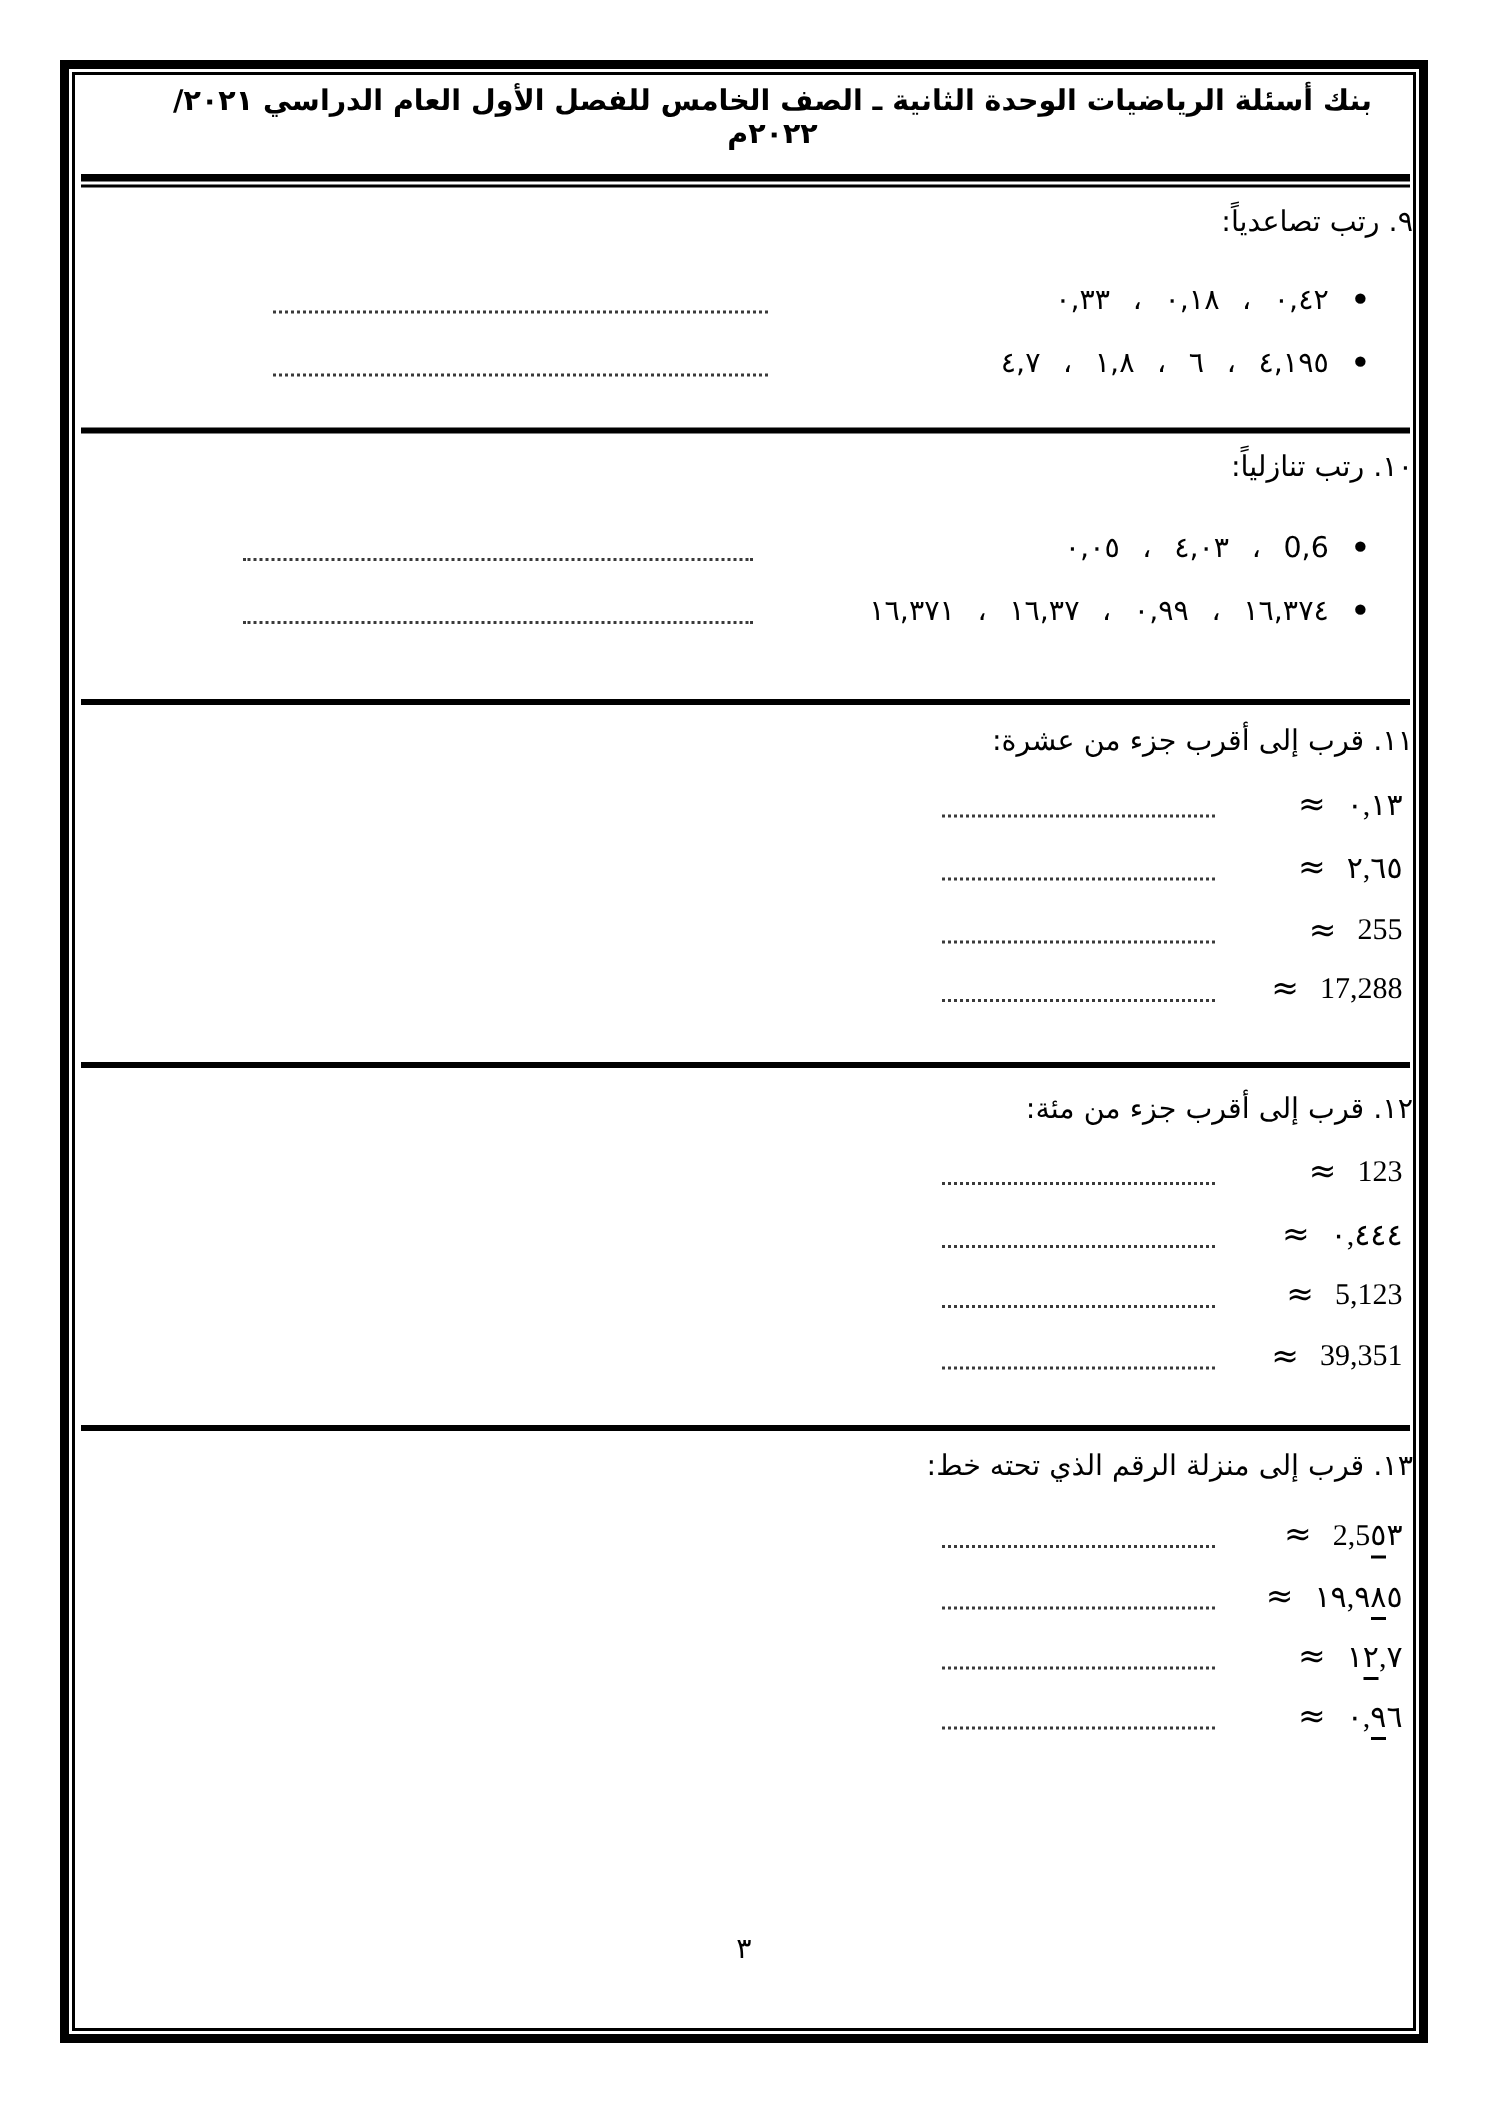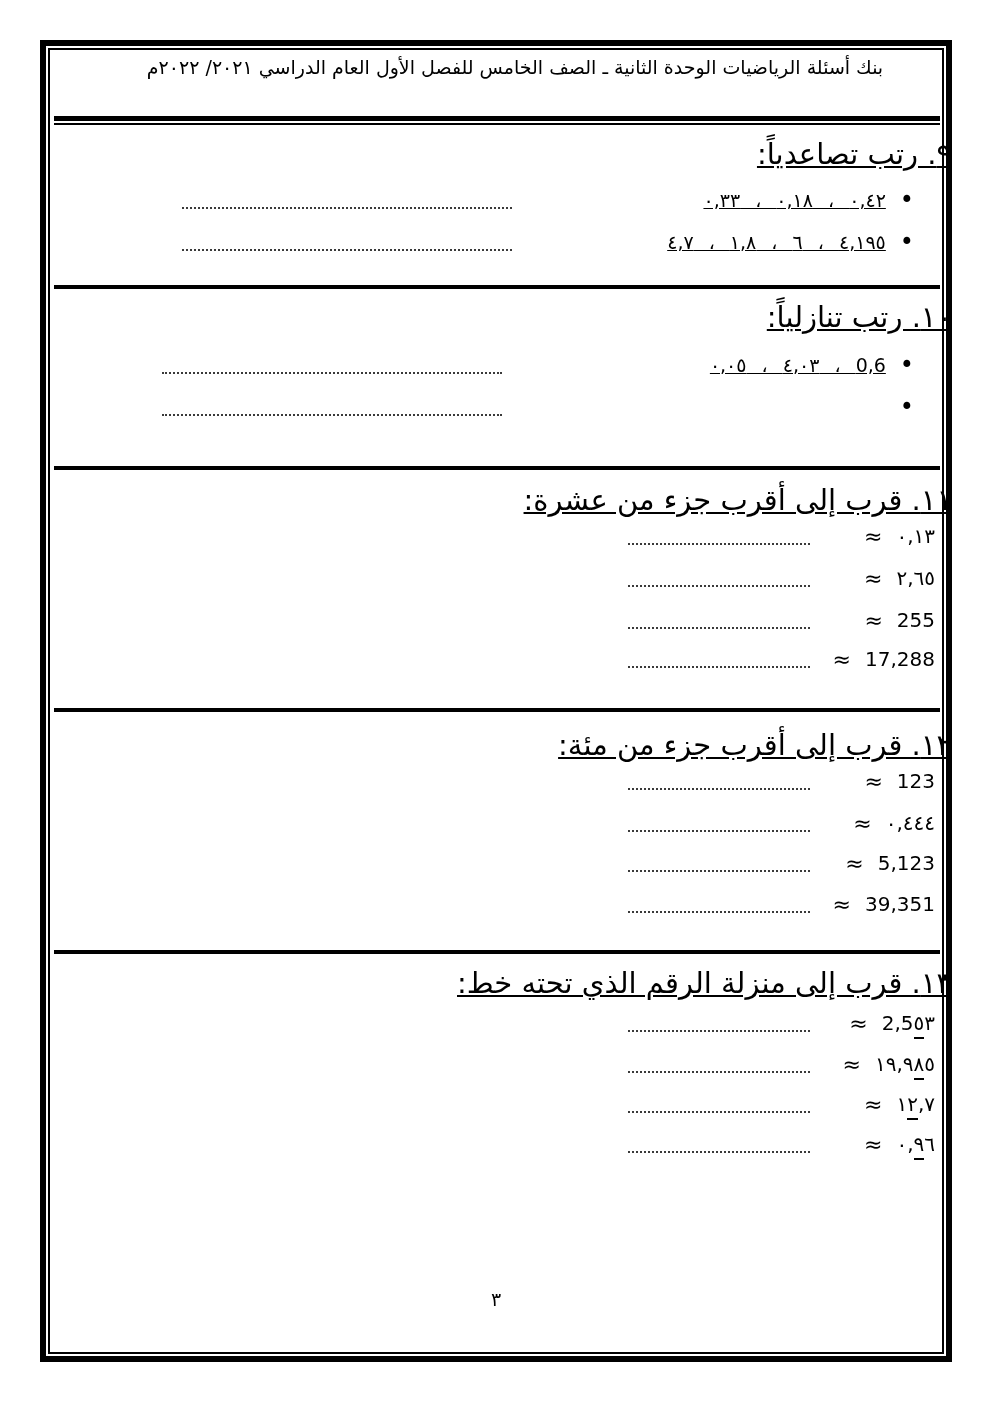--- a/index.html
+++ b/index.html
@@ -6,41 +6,41 @@
   body{
     width:992px;height:1403px;position:relative;background:#ffffff;
     font-family:"DejaVu Sans",sans-serif;color:#000;overflow:hidden;
   }
   
   .frame{position:absolute;left:40px;top:40px;width:900px;height:1310px;border:6px solid #000;}
   .frame-inner{position:absolute;inset:2px;border:2px solid #000;}
   
   .header-title{
     position:absolute;top:56px;left:95px;right:57px;text-align:center;
-    direction:rtl;font-weight:normal;font-size:19px;letter-spacing:0;
+    direction:rtl;font-weight:bold;font-size:19px;letter-spacing:0;
   }
   .rule-double{position:absolute;left:54px;right:52px;top:116px;}
   .rule-double .thick{height:5px;background:#000;}
   .rule-double .thin{height:2px;background:#000;margin-top:2px;}
   .rule{position:absolute;left:54px;right:52px;height:4px;background:#000;}
   
-  .sec-heading{position:absolute;right:40px;direction:rtl;font-size:29px;white-space:nowrap;text-decoration:underline;}
+  .sec-heading{position:absolute;right:50px;direction:rtl;font-size:19px;white-space:nowrap;}
   
   .bullet-row{
     position:absolute;right:62px;left:70px;height:30px;direction:rtl;
     display:flex;align-items:center;font-size:19px;
   }
   .bullet{font-size:24px;line-height:1;padding-right:16px;padding-left:14px;}
-  .nums{word-spacing:9px;white-space:nowrap;text-decoration:underline;}
+  .nums{word-spacing:9px;white-space:nowrap;}
   
   .approx-row{
     position:absolute;right:57px;left:70px;height:30px;direction:rtl;
     display:flex;align-items:center;font-size:20px;
   }
-  .num{white-space:nowrap;unicode-bidi:isolate;}
+  .num{white-space:nowrap;unicode-bidi:isolate;font-family:Liberation Serif, serif;}
   .asign{margin:0 14px;font-size:22px;}
   .udigit{border-bottom:2.5px solid #000;padding-bottom:2px;}
   
   .dots{position:absolute;top:22px;height:0;border-top:2.5px dotted #3a3a3a;}
   .dots-s9{left:112px;width:330px;}
   .dots-s10{left:92px;width:340px;}
   .dots-a{left:558px;width:182px;}
   
   .page-num{position:absolute;top:1288px;left:0;right:0;text-align:center;font-size:19px;}
 </style>
@@ -74,20 +74,21 @@
 
 <div class="sec-heading" style="top:300px">١٠. رتب تنازلياً:</div>
 
 <div class="bullet-row" style="top:350px">
   <span class="bullet">•</span>
   <span class="nums">0,6 ، ٤,٠٣ ، ٠,٠٥</span>
   <span class="dots dots-s10"></span>
 </div>
 <div class="bullet-row" style="top:392px">
   <span class="bullet">•</span>
+  <span class="nums">١٦,٣٧٤ ، ٠,٩٩ ، ١٦,٣٧ ، ١٦,٣٧١</span>
   <span class="dots dots-s10"></span>
 </div>
 
 <div class="rule" style="top:466px"></div>
 
 <div class="sec-heading" style="top:483px">١١. قرب إلى أقرب جزء من عشرة:</div>
 
 <div class="approx-row" style="top:521px">
   <span class="num" dir="ltr">٠,١٣</span>
   <span class="asign">≈</span>

